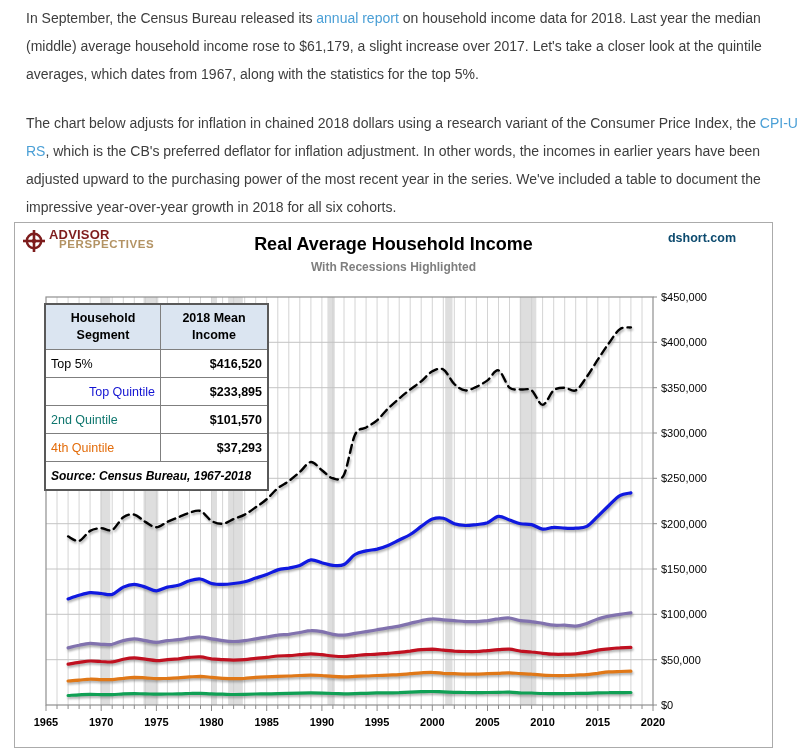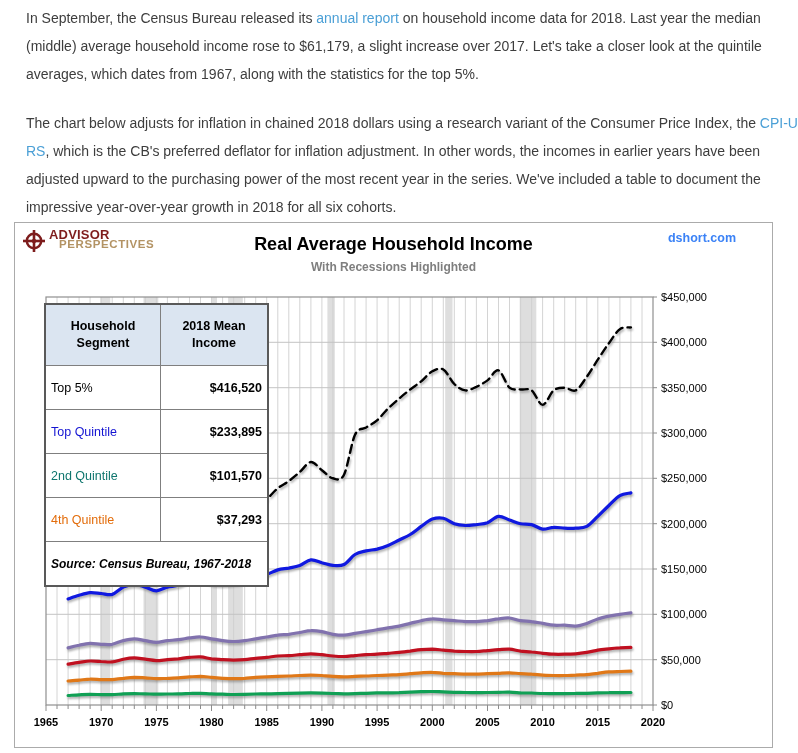--- a/index.html
+++ b/index.html
@@ -21,26 +21,26 @@
   .logo-text{margin-left:3px;line-height:11px;}
   .logo-line1{font-size:13px;font-weight:700;color:#7f1d1d;letter-spacing:.2px;}
   .logo-line2{font-size:11.5px;font-weight:600;color:#b39364;letter-spacing:.6px;
               margin-left:10px;margin-top:-1px;}
 
   .titles{position:absolute;left:0;top:8px;width:100%;text-align:center;z-index:4;pointer-events:none;}
   .title-1,.title-2{font-size:18px;font-weight:bold;color:#000;line-height:26px;}
   .title-3{font-size:12px;font-weight:bold;color:#7f7f7f;margin-top:3px;}
 
   .site-label{position:absolute;right:36px;top:8px;font-size:12.5px;font-weight:bold;
-              color:#3b82f6;z-index:5;}
+              color:#0c4a6e;z-index:5;}
 
   
   .legend-table{position:absolute;left:29px;top:80px;border-collapse:collapse;
                 background:#fff;font-size:12.5px;z-index:6;border:2px solid #595959;}
-  .legend-table th,.legend-table td{border:1px solid #7f7f7f;padding:12px 5px;}
+  .legend-table th,.legend-table td{border:1px solid #7f7f7f;padding:4px 5px;}
   .legend-table th{background:#dbe5f1;text-align:center;font-weight:bold;color:#000;
                    width:96px;height:36px;line-height:17px;}
   .legend-table th:first-child{width:104px;}
   .legend-table td{height:19px;}
   .lbl{font-weight:normal;text-align:left;}
   .val{font-weight:600;text-align:right;color:#000;}
   .src td{font-style:italic;font-weight:600;font-size:12px;color:#000;}
 
   
   .sline{fill:none;stroke-linejoin:round;stroke-linecap:round;
@@ -253,21 +253,21 @@
         <th>Household Segment</th>
         <th>2018 Mean Income</th>
       </tr>
     </thead>
     <tbody id="legend-body">
         <tr>
           <td class="lbl" style="color: rgb(0, 0, 0);">Top 5%</td>
           <td class="val">$416,520</td>
         </tr>
         <tr>
-          <td class="lbl" style="color: rgb(20, 20, 210);">Top Quintile</td>
+          <td class="lbl" style="color: rgb(20, 20, 210); text-align: right;">Top Quintile</td>
           <td class="val">$233,895</td>
         </tr>
         <tr>
           <td class="lbl" style="color: #0f766e;">2nd Quintile</td>
           <td class="val">$101,570</td>
         </tr>
         <tr>
           <td class="lbl" style="color: rgb(227, 108, 10);">4th Quintile</td>
           <td class="val">$37,293</td>
         </tr>

